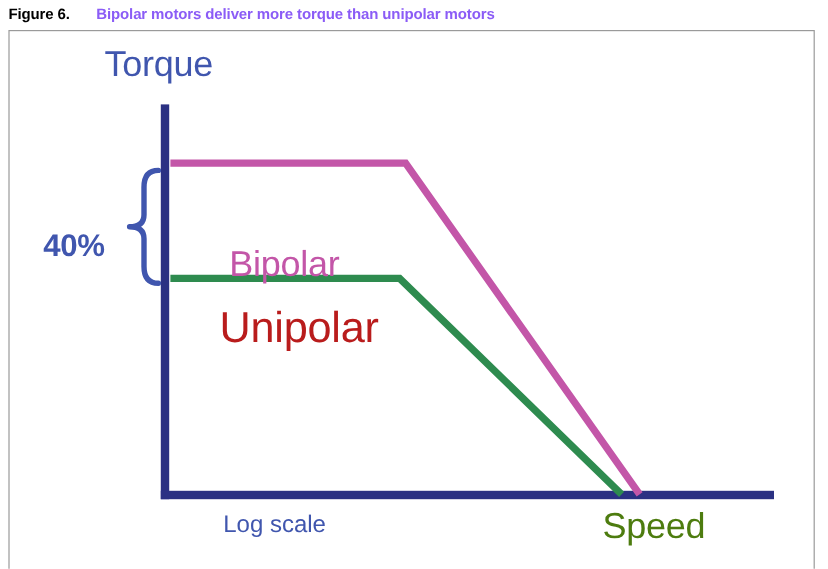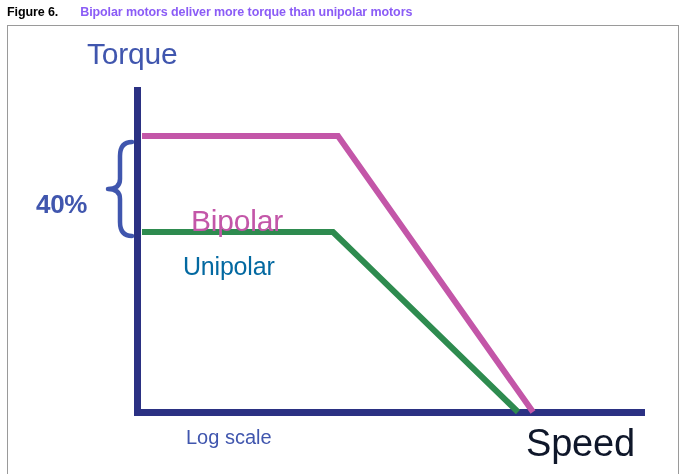--- a/index.html
+++ b/index.html
@@ -86,45 +86,45 @@
   .lbl { white-space: nowrap; }
 
   #label-torque {
     left: 79px;       
     top: 11px;        
     font-size: 30px;
     color: #4056AE;
     letter-spacing: -0.2px;
   }
   #label-speed {
-    left: 518px;
+    left: 494px;
     top: 396px;
-    font-size: 38px;
-    color: #0f172a;
+    font-size: 30px;
+    color: #4d7c0f;
     letter-spacing: -0.2px;
   }
   #label-logscale {
     left: 178px;
     top: 400px;
     font-size: 20px;
     color: #4056AE;
   }
   #label-bipolar {
     left: 183px;
     top: 132px;
     font-size: 30px;
     color: #C356A8;
     letter-spacing: -0.2px;
     margin-top: 46px;
   }
   #label-unipolar {
     left: 175px;
     top: 226px;
-    font-size: 25px;
-    color: #0369a1;
+    font-size: 36px;
+    color: #b91c1c;
     letter-spacing: -0.2px;
   }
   #label-percent {
     left: 28px;
     top: 163px;
     font-size: 26px;
     color: #4056AE;
     letter-spacing: -0.3px;
     font-weight: bold;
   }

